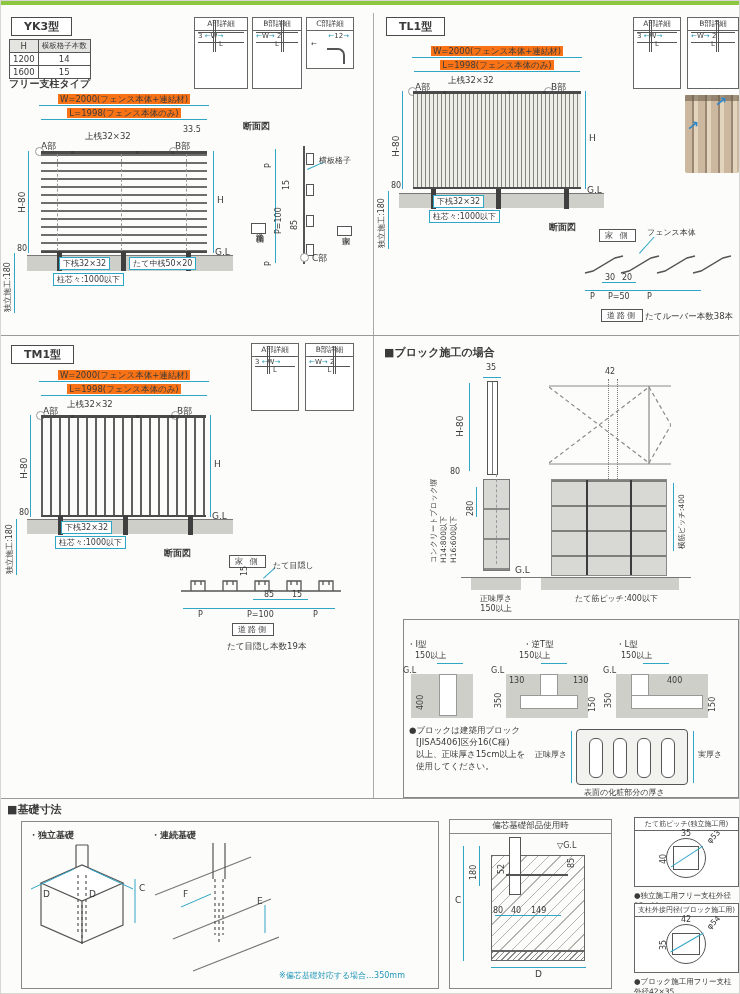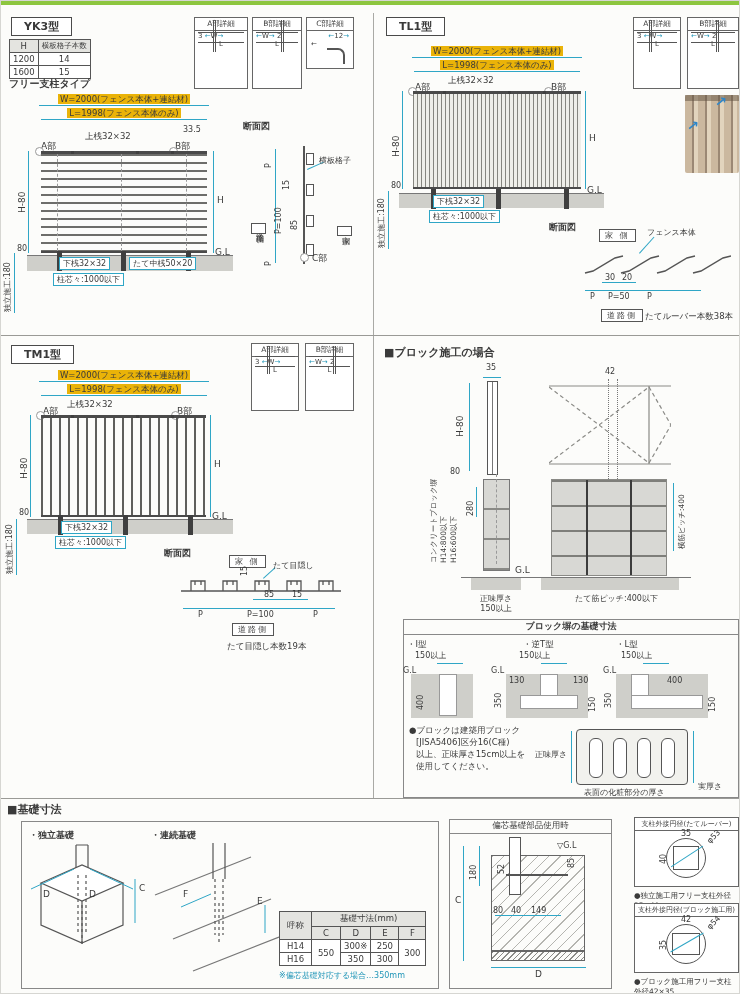--- a/index.html
+++ b/index.html
@@ -22,21 +22,21 @@
 .hbox{border:1px solid #555;background:#fff;font-size:8px;padding:0 5px;letter-spacing:2px;white-space:nowrap}
 .dbox{border:1px solid #666;background:#fff}
 .dttl{border-bottom:1px solid #666;text-align:center;font-size:7.5px;padding:1px 0}
 .ddim{font-size:7px}
 table.spec{border-collapse:collapse;font-size:8.5px;background:#fff}
 table.spec td{border:1px solid #555;text-align:center;padding:1px 3px}
 table.spec td.hd{background:#e4e4e0}
 .circ{border:1px solid #555;border-radius:50%;background:#fff}
 .sq{border:1px solid #555;background:#fff}
 .cyan{color:#2296b8}
-.wbg{background:#eab308;padding:0 2px}
+.wbg{background:#f97316;padding:0 2px}
 .dash-v{border-left:1px dashed #999}
 .dot-v{border-left:1px dotted #777}
 .minipost{position:absolute;border-left:3px double #555}
 .minih{position:absolute;border-top:1px solid #555;left:3px;right:3px}
 </style>
 </head>
 <body>
 
 <div id="page">
 
@@ -360,21 +360,20 @@
               background:#d8d8d4 repeating-linear-gradient(to bottom,#7e7e7a 0 2px,transparent 2px 25px)">
     <i class="ab" style="left:34px;top:0;width:2px;height:100%;background:#3c3c3c"></i>
     <i class="ab" style="left:78px;top:0;width:2px;height:100%;background:#3c3c3c"></i>
   </div>
   <div class="ab vl" style="left:672px;top:482px;height:68px"></div>
   <div class="ab t75 rv" style="left:686px;top:538px">横筋ピッチ:400</div>
   <div class="ab" style="left:540px;top:577px;width:138px;height:12px;background:#cfcfca"></div>
   <div class="ab t8" style="left:574px;top:592px">たて筋ピッチ:400以下</div>
 
   <div class="ab" style="left:402px;top:618px;width:336px;height:179px;border:1px solid #888;background:#fcfcfa"></div>
-  <div class="ab t9 ctr" style="left:402px;top:619px;width:336px;height:15px;border-bottom:1px solid #888;font-weight:bold"><span>ブロック塀の基礎寸法</span></div>
 
   <div class="ab t85" style="left:406px;top:638px">・I型</div>
   <div class="ab t8" style="left:414px;top:649px">150以上</div>
   <div class="ab hl" style="left:436px;top:662px;width:26px"></div>
   <div class="ab t8" style="left:402px;top:665px">G.L</div>
   <div class="ab" style="left:410px;top:673px;width:62px;height:44px;background:#cfcfca">
     <i class="ab" style="left:28px;top:0;width:18px;height:42px;background:#fff;border:1px solid #999"></i>
   </div>
   <div class="ab t8 rv" style="left:424px;top:700px">400</div>
 
@@ -410,21 +409,21 @@
 
   <div class="ab" style="left:575px;top:728px;width:112px;height:56px;border:1.5px solid #555;border-radius:4px;background:#f2f2ee">
     <i class="ab" style="left:12px;top:8px;width:14px;height:40px;background:#fff;border:1.2px solid #555;border-radius:6px"></i>
     <i class="ab" style="left:36px;top:8px;width:14px;height:40px;background:#fff;border:1.2px solid #555;border-radius:6px"></i>
     <i class="ab" style="left:60px;top:8px;width:14px;height:40px;background:#fff;border:1.2px solid #555;border-radius:6px"></i>
     <i class="ab" style="left:84px;top:8px;width:14px;height:40px;background:#fff;border:1.2px solid #555;border-radius:6px"></i>
   </div>
   <div class="ab vl" style="left:570px;top:730px;height:52px"></div>
   <div class="ab vl" style="left:692px;top:730px;height:52px"></div>
   <div class="ab t8" style="left:534px;top:748px">正味厚さ</div>
-  <div class="ab t8" style="left:697px;top:780px">実厚さ</div>
+  <div class="ab t8" style="left:697px;top:748px">実厚さ</div>
   <div class="ab t8" style="left:583px;top:786px">表面の化粧部分の厚さ</div>
 
   <div class="ab t11" style="left:6px;top:801px">■基礎寸法</div>
   <div class="ab" style="left:20px;top:820px;width:418px;height:168px;border:1px solid #888;background:#fcfcfa"></div>
 
   <div class="ab t9" style="left:28px;top:828px;font-weight:bold">・独立基礎</div>
   <div class="ab t9" style="left:150px;top:828px;font-weight:bold">・連続基礎</div>
 
   <svg class="ab" style="left:28px;top:842px" width="112" height="124" viewBox="0 0 112 124">
     <g stroke="#555" stroke-width="1.2" fill="none">
@@ -451,46 +450,20 @@
           <path d="M62,36 V92 M70,36 V92 M66,60 V100"></path>
         </g>
     </g>
     <g stroke="#2fa6c6" stroke-width="1">
         <path d="M28,64 L58,51 M112,62 V90"></path>
       </g>
   </svg>
   <div class="ab t9" style="left:182px;top:888px">F</div>
   <div class="ab t9" style="left:256px;top:895px">E</div>
 
-  <table class="spec ab" style="left:278px;top:910px">
-    <tbody>
-        <tr>
-      <td class="hd" rowspan="2" style="width:32px">呼称</td>
-      <td class="hd" colspan="4">基礎寸法(mm)</td>
-    </tr>
-    <tr>
-      <td class="hd" style="width:29px">C</td>
-      <td class="hd" style="width:30px">D</td>
-      <td class="hd" style="width:28px">E</td>
-      <td class="hd" style="width:27px">F</td>
-    </tr>
-    <tr>
-      <td>H14</td>
-      <td rowspan="2">550</td>
-      <td>300※</td>
-      <td>250</td>
-      <td rowspan="2">300</td>
-    </tr>
-    <tr>
-      <td>H16</td>
-      <td>350</td>
-      <td>300</td>
-    </tr>
-  </tbody>
-    </table>
   <div class="ab t8 cyan" style="left:278px;top:969px">※偏芯基礎対応する場合…350mm</div>
 
   <div class="ab" style="left:448px;top:818px;width:163px;height:170px;border:1px solid #888;background:#fcfcfa"></div>
   <div class="ab t85 ctr" style="left:448px;top:819px;width:163px;height:14px;border-bottom:1px solid #888"><span>偏芯基礎部品使用時</span></div>
   <div class="ab t8" style="left:556px;top:840px">▽G.L</div>
   <div class="ab" style="left:490px;top:854px;width:94px;height:96px;border:1px solid #666;
               background:repeating-linear-gradient(135deg,#b5b5b0 0 1px,transparent 1px 8px)"></div>
   <div class="ab" style="left:490px;top:950px;width:94px;height:10px;border:1px solid #666;
               background:repeating-linear-gradient(135deg,#8c8c88 0 1px,transparent 1px 4px)"></div>
   <div class="ab sq" style="left:508px;top:836px;width:12px;height:58px"></div>
@@ -502,21 +475,21 @@
   <div class="ab t8 rv" style="left:505px;top:864px">52</div>
   <div class="ab t8 rv" style="left:575px;top:858px">85</div>
   <div class="ab hl" style="left:494px;top:914px;width:66px"></div>
   <div class="ab t8" style="left:492px;top:905px">80</div>
   <div class="ab t8" style="left:510px;top:905px">40</div>
   <div class="ab t8" style="left:530px;top:905px">149</div>
   <div class="ab hl" style="left:490px;top:966px;width:95px"></div>
   <div class="ab t9" style="left:534px;top:968px">D</div>
 
   <div class="ab dbox" style="left:633px;top:816px;width:105px;height:70px">
-    <div class="dttl" style="font-size:7px">支柱外接円径(たてルーバー)</div>
+    <div class="dttl" style="font-size:7px">たて筋ピッチ(独立施工用)</div>
     <div class="circ ab" style="left:31px;top:20px;width:40px;height:40px"></div>
     <div class="sq ab" style="left:38px;top:28px;width:26px;height:24px"></div>
     <div class="ab" style="left:33px;top:38px;width:38px;height:1px;background:#2fa6c6;transform:rotate(-33deg)"></div>
     <div class="ab t8" style="left:46px;top:11px">35</div>
     <div class="ab t8 rv" style="left:33px;top:37px">40</div>
     <div class="ab t8 r45" style="left:71px;top:14px">φ53</div>
   </div>
   <div class="ab t75" style="left:633px;top:890px">●独立施工用フリー支柱外径35×40</div>
 
   <div class="ab dbox" style="left:633px;top:902px;width:105px;height:70px">

